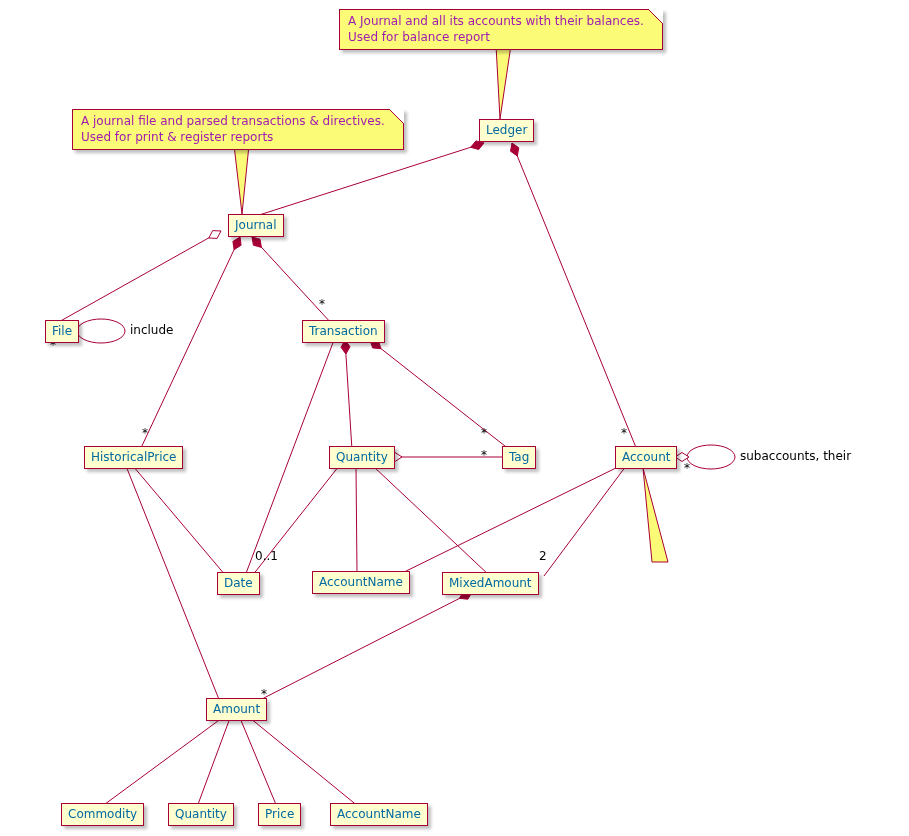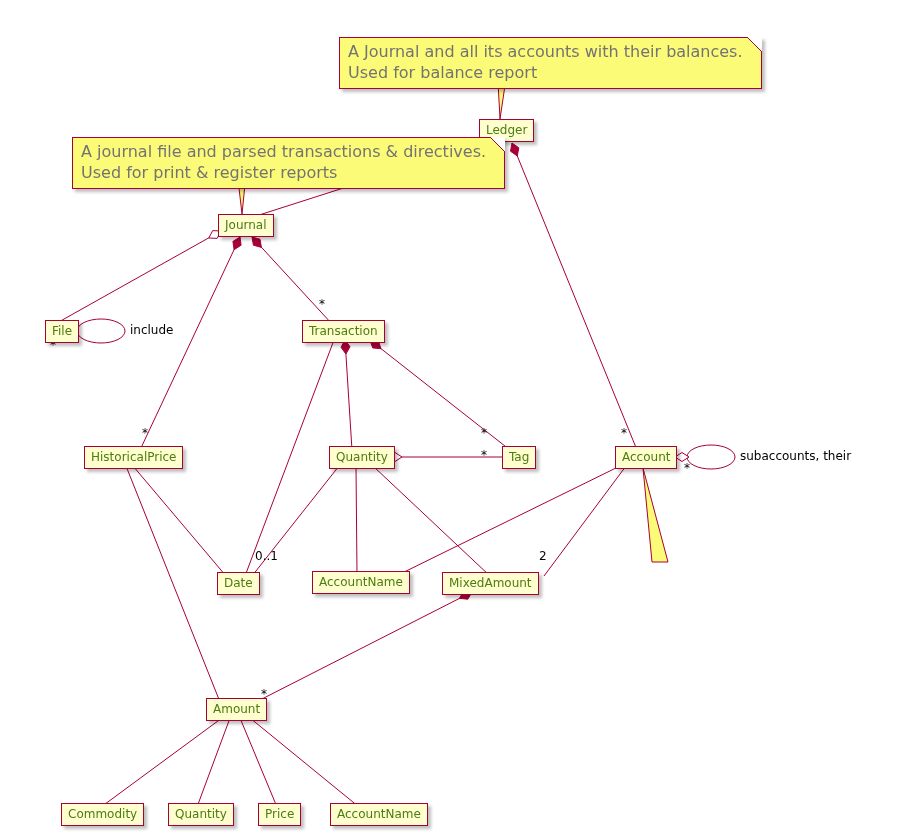--- a/index.html
+++ b/index.html
@@ -2,37 +2,36 @@
 <html><head>
 <meta charset="utf-8">
 <style>
   html,body { margin:0; padding:0; background:#ffffff; }
   body { font-family:"DejaVu Sans","Liberation Sans",sans-serif; }
   .canvas { position:relative; width:909px; height:836px; background:#ffffff; overflow:hidden; }
   svg.edges { position:absolute; left:0; top:0; }
 
   .node {
     position:absolute; background:#FEFECE; border:1px solid #A80036;
-    padding:3px 6px 4px; font-size:12px; color:#4d7c0f; white-space:nowrap;
+    padding:3px 6px 4px; font-size:12px; color:#0369a1; white-space:nowrap;
     box-shadow:3px 3px 3px rgba(0,0,0,0.25); text-align:center;
   }
-  .n-ledger{left:479px;top:119px} .n-journal{left:218px;top:214px}
+  .n-ledger{left:479px;top:119px} .n-journal{left:228px;top:214px}
   .n-file{left:45px;top:320px} .n-transaction{left:302px;top:320px}
   .n-historicalprice{left:84px;top:446px} .n-posting{left:329px;top:446px}
   .n-tag{left:502px;top:446px} .n-account{left:615px;top:446px}
   .n-date{left:217px;top:572px} .n-accountname{left:312px;top:571px}
   .n-mixedamount{left:442px;top:572px} .n-amount{left:206px;top:698px}
   .n-commodity{left:61px;top:803px} .n-quantity{left:168px;top:803px}
   .n-price{left:258px;top:803px} .n-amountstyle{left:330px;top:803px}
 
   .note {
     position:absolute; background:#FBFB77; border:1px solid #A80036;
-    padding:4px 18px 4px 8px; font-size:16px; color:#737373;
+    padding:4px 18px 4px 8px; font-size:12px; color:#a21caf;
     box-shadow:3px 3px 3px rgba(0,0,0,0.25);
-    margin-top:28px;
   }
   .note-text { white-space:pre; line-height:1.3; }
   .fold { position:absolute; top:-1px; right:-1px; }
   .note-ledger{left:339px;top:9px} .note-journal{left:72px;top:109px}
   .note-account{left:611px;top:562px}
 
   .elabel { position:absolute; font-size:12px; color:#000; white-space:nowrap; }
   .l-star-account{left:621px;top:426px} .l-star-transaction{left:319px;top:297px}
   .l-star-hp{left:142px;top:426px} .l-star-tag-t{left:481px;top:426px}
   .l-star-tag-p{left:481px;top:448px} .l-zeroone{left:255px;top:549px}

